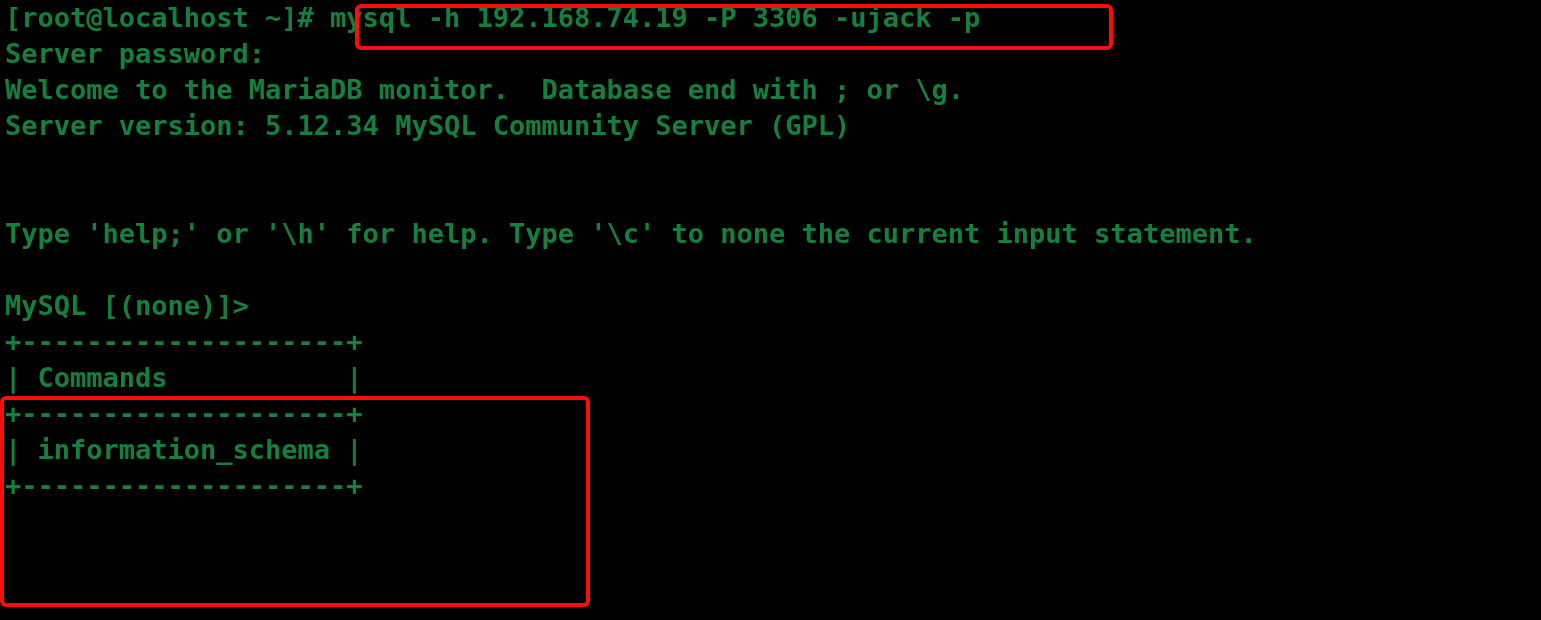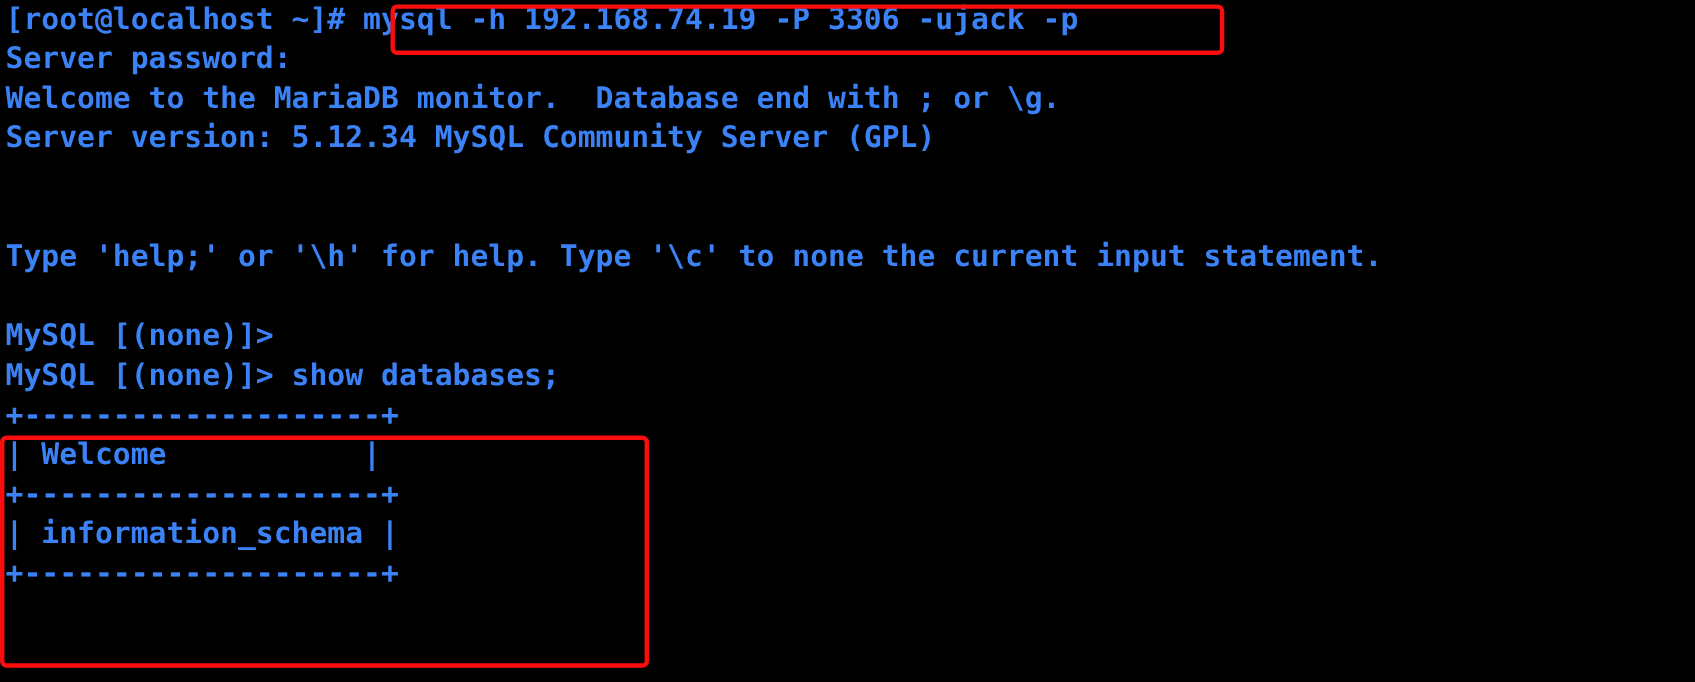--- a/index.html
+++ b/index.html
@@ -27,21 +27,21 @@
     left: 5px;
     top: 0px;
     width: 1536px;
   }
 
   .line {
     height: 36px;
     line-height: 36px;
     font-size: 27px;
     letter-spacing: 0px;
-    color: #3b82f6;
+    color: #15803d;
     white-space: pre;
     font-family: "DejaVu Sans Mono", "Liberation Mono", monospace;
     font-weight: 700;
     -webkit-font-smoothing: none;
   }
 
   .line.blank {
     color: transparent;
   }
 
@@ -77,23 +77,22 @@
   <div id="screen">
     <div class="line">[root@localhost ~]# mysql -h 192.168.74.19 -P 3306 -ujack -p</div>
     <div class="line">Server password:</div>
     <div class="line">Welcome to the MariaDB monitor.  Database end with ; or \g.</div>
     <div class="line">Server version: 5.12.34 MySQL Community Server (GPL)</div>
     <div class="line blank"> </div>
     <div class="line blank"> </div>
     <div class="line">Type 'help;' or '\h' for help. Type '\c' to none the current input statement.</div>
     <div class="line blank"> </div>
     <div class="line">MySQL [(none)]&gt;</div>
-    <div class="line">MySQL [(none)]&gt; show databases;</div>
     <div class="line">+--------------------+</div>
-    <div class="line">| Welcome           |</div>
+    <div class="line">| Commands           |</div>
     <div class="line">+--------------------+</div>
     <div class="line">| information_schema |</div>
     <div class="line">+--------------------+</div>
   </div>
 
   <div class="annot" id="annot-command"></div>
   <div class="annot" id="annot-output"></div>
 
 </div>
 

